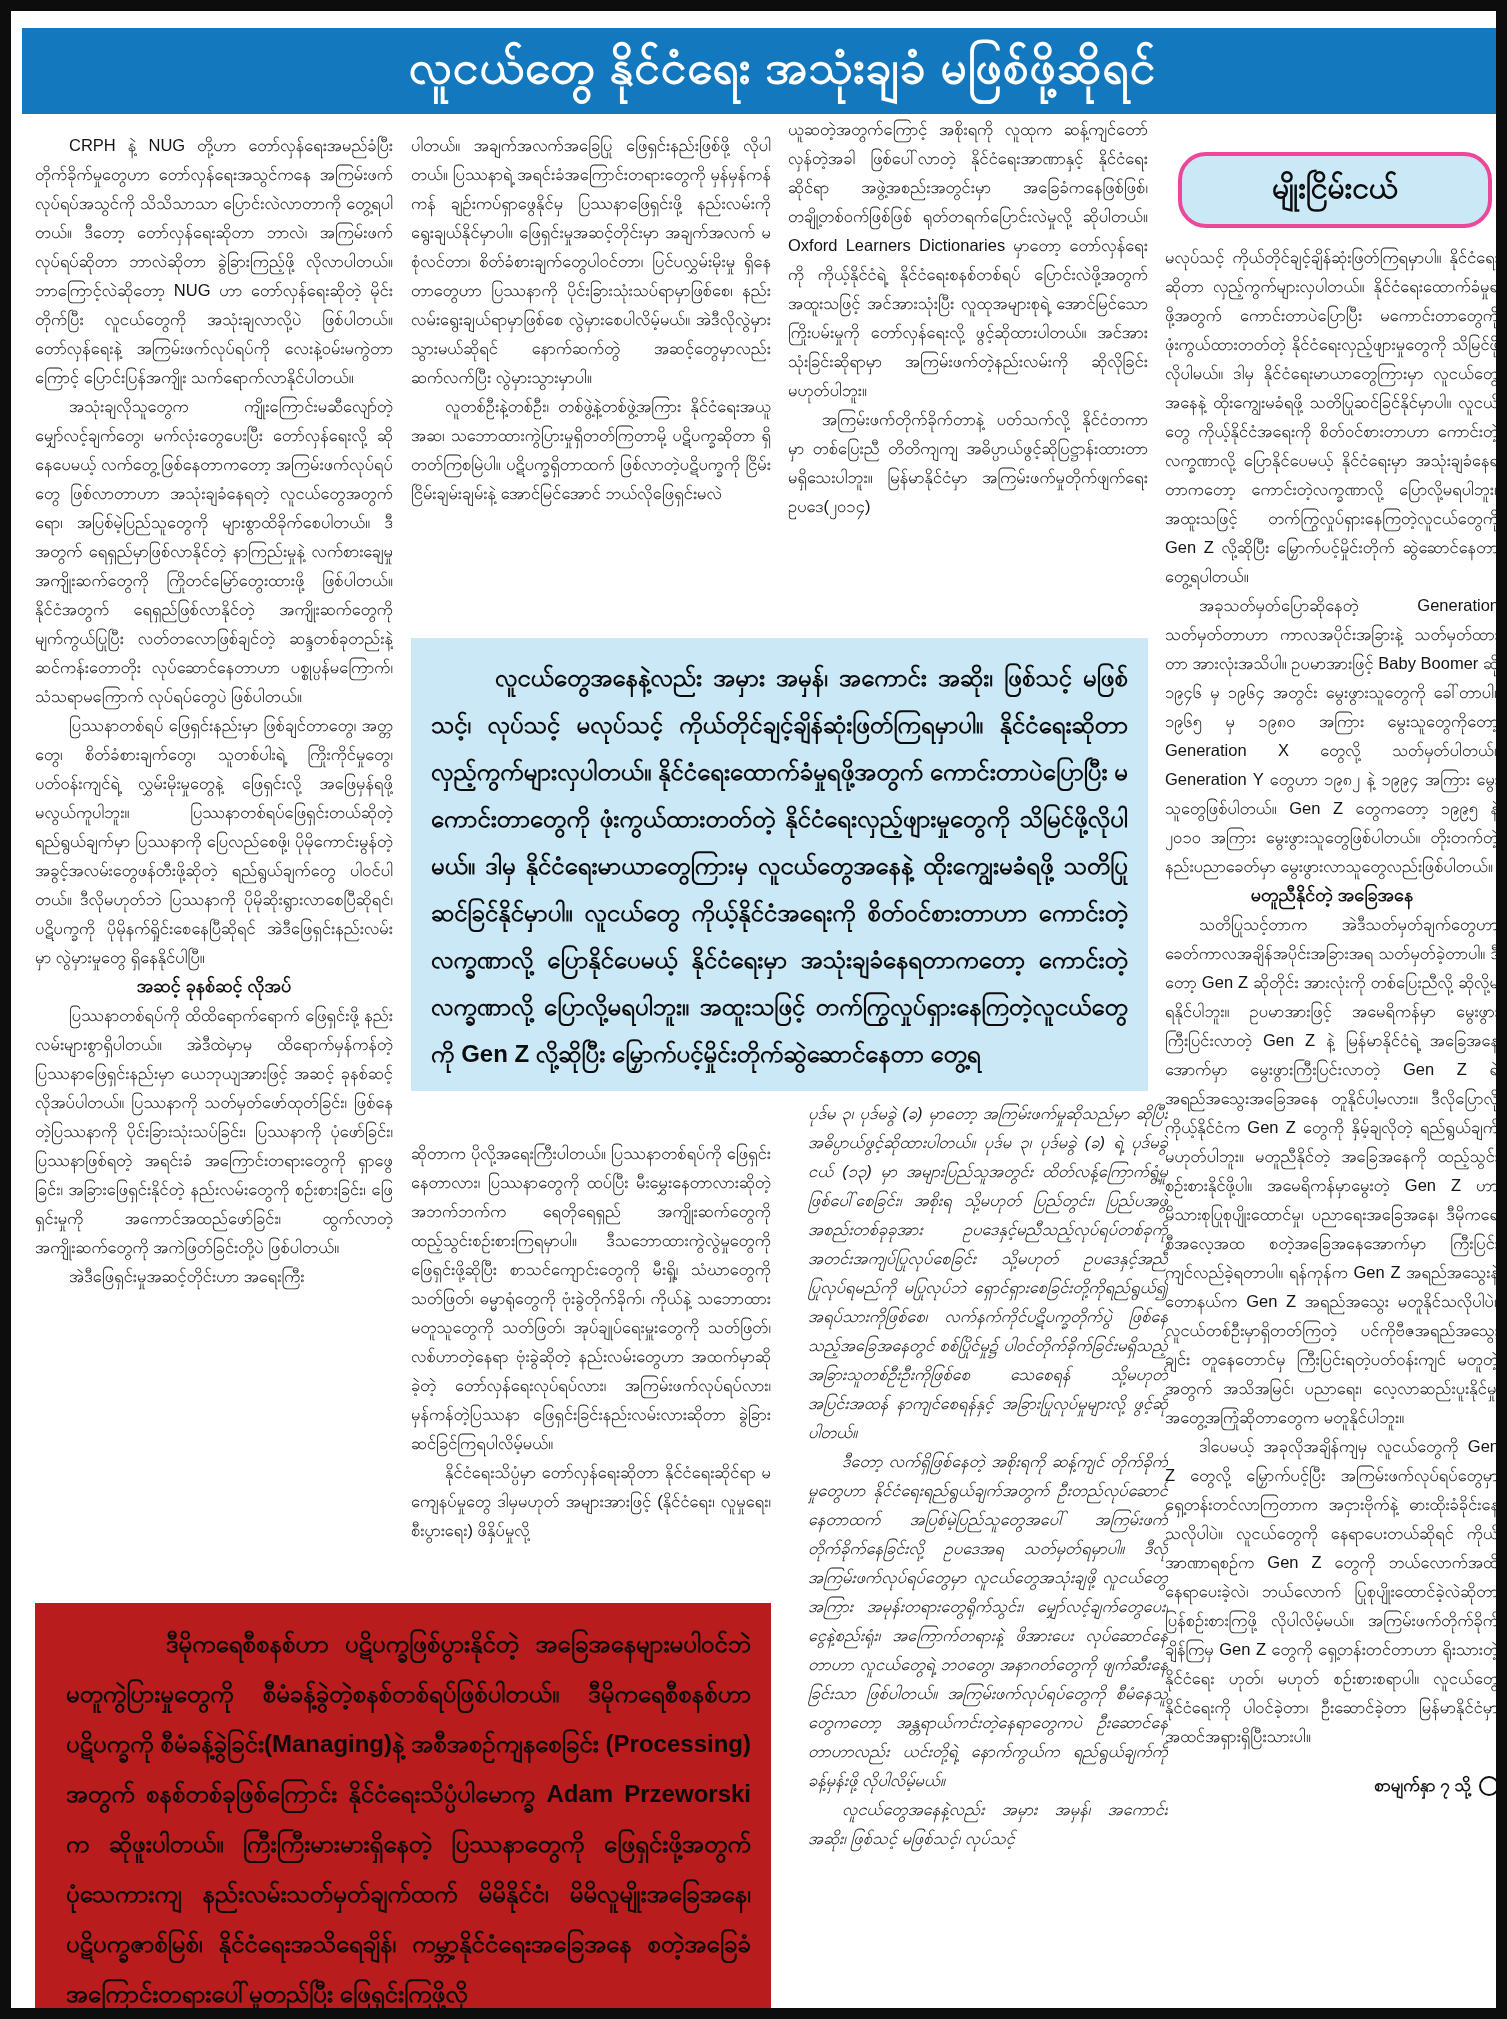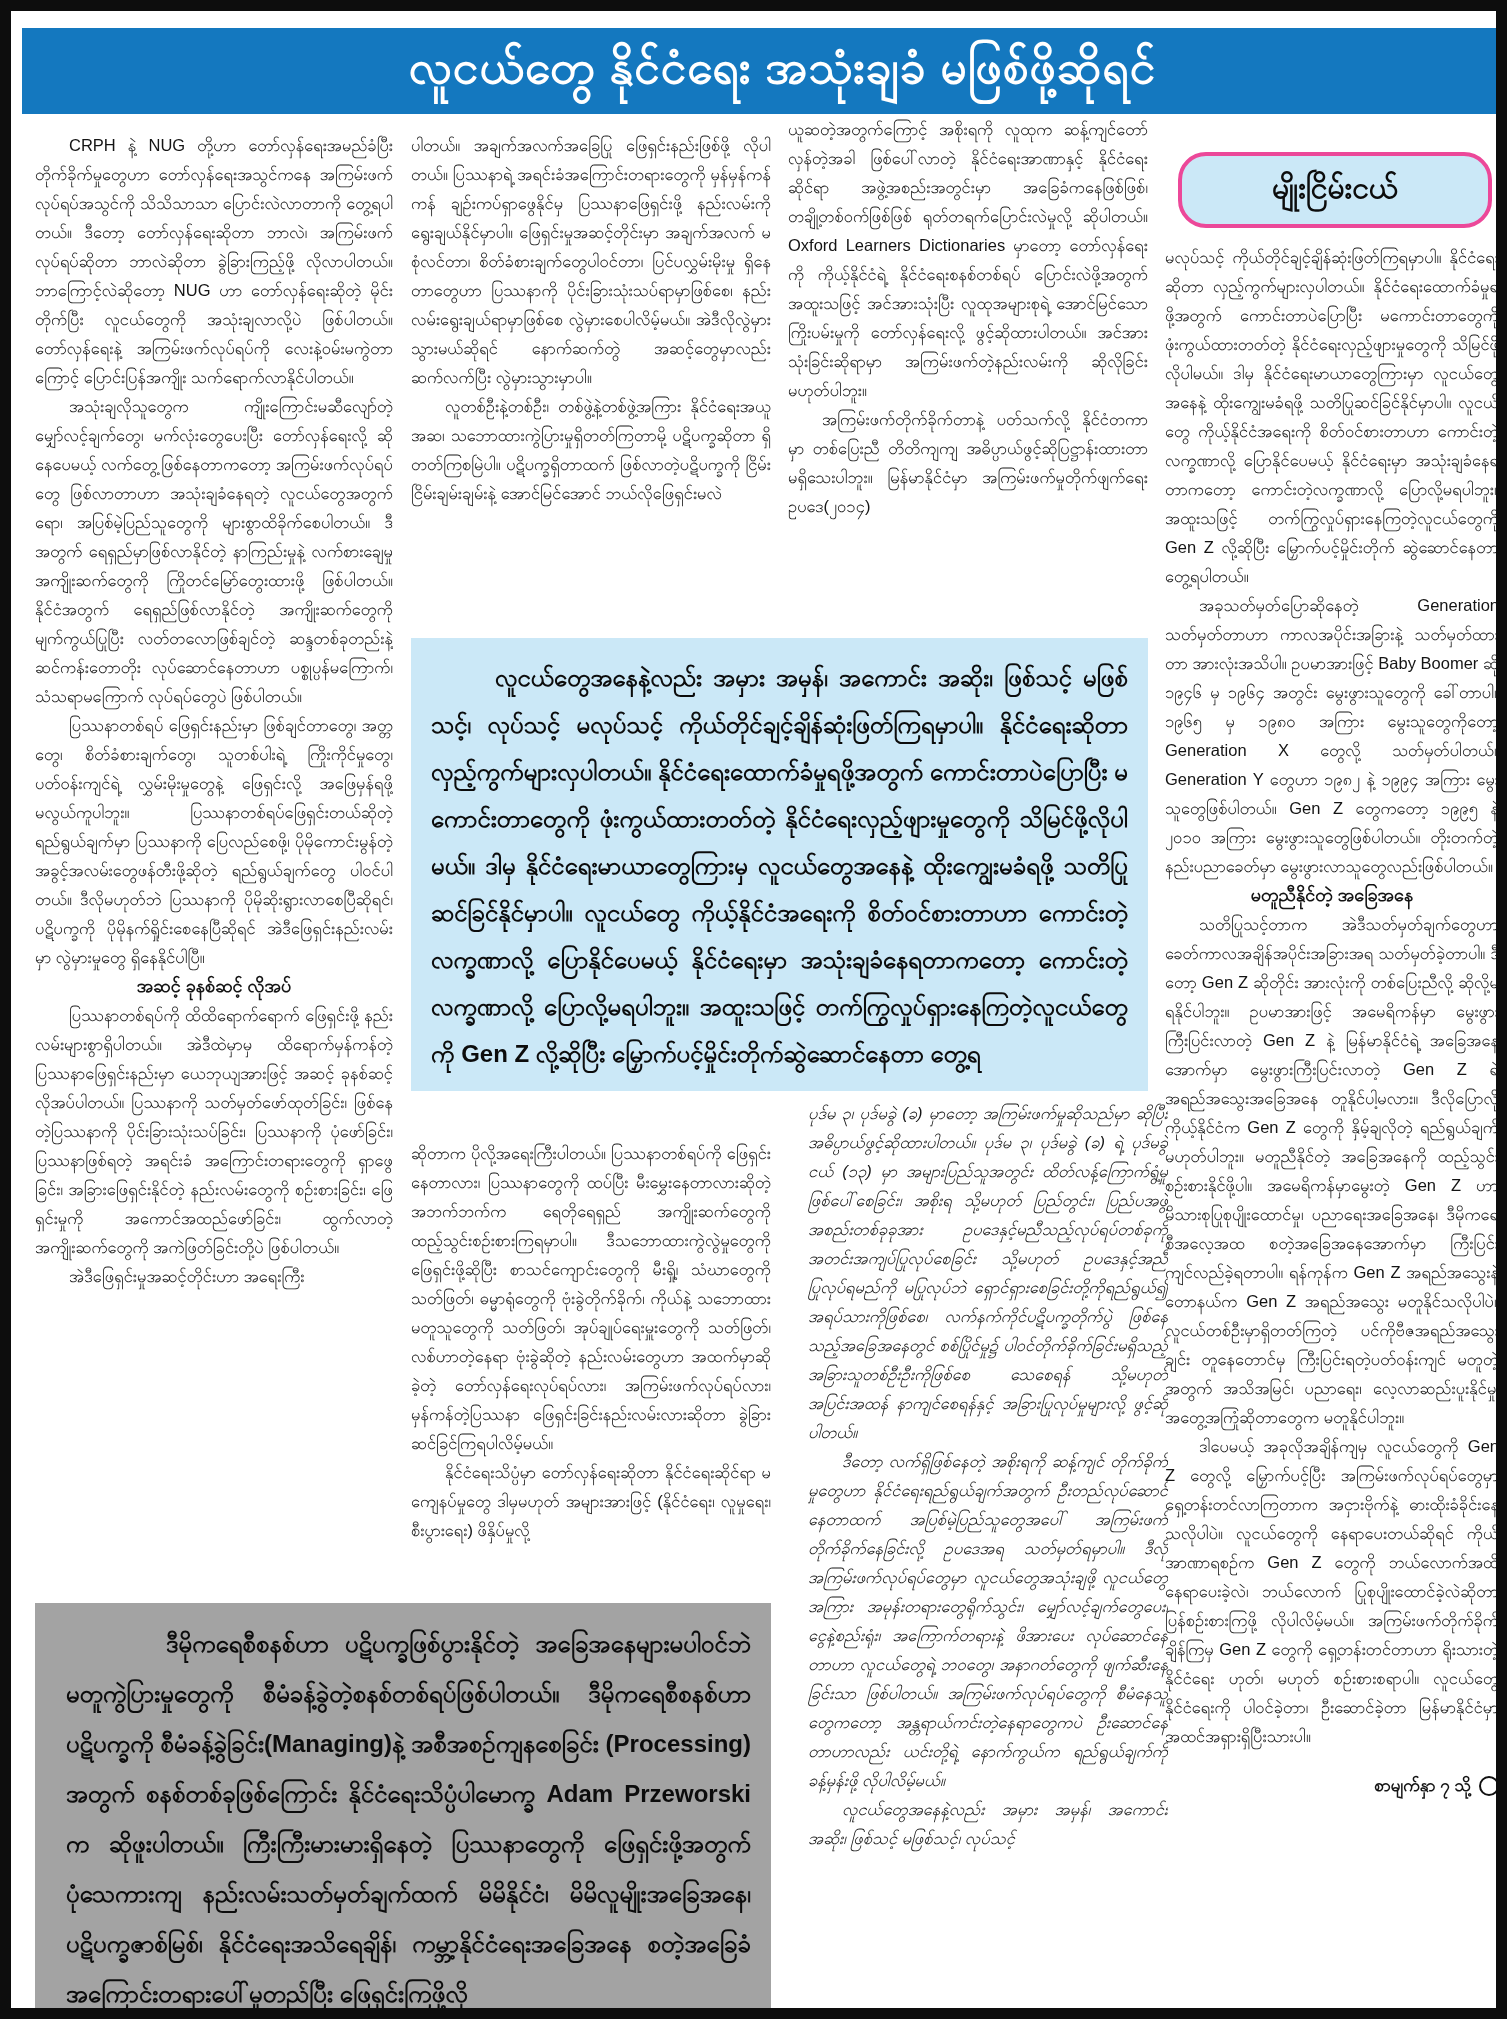--- a/index.html
+++ b/index.html
@@ -85,21 +85,21 @@
     <p class="para noindent">ဆိုတာက ပိုလို့အရေးကြီးပါတယ်။ ပြဿနာတစ်ရပ်ကို ဖြေရှင်းနေတာလား၊ ပြဿနာတွေကို ထပ်ပြီး မီးမွှေးနေတာလားဆိုတဲ့ အဘက်ဘက်က ရေတိုရေရှည် အကျိုးဆက်တွေကို ထည့်သွင်းစဉ်းစားကြရမှာပါ။ ဒီသဘောထားကွဲလွဲမှုတွေကို ဖြေရှင်းဖို့ဆိုပြီး စာသင်ကျောင်းတွေကို မီးရှို့၊ သံဃာတွေကို သတ်ဖြတ်၊ ဓမ္မာရုံတွေကို ဗုံးခွဲတိုက်ခိုက်၊ ကိုယ်နဲ့ သဘောထားမတူသူတွေကို သတ်ဖြတ်၊ အုပ်ချုပ်ရေးမှူးတွေကို သတ်ဖြတ်၊ လစ်ဟာတဲ့နေရာ ဗုံးခွဲဆိုတဲ့ နည်းလမ်းတွေဟာ အထက်မှာဆိုခဲ့တဲ့ တော်လှန်ရေးလုပ်ရပ်လား၊ အကြမ်းဖက်လုပ်ရပ်လား၊ မှန်ကန်တဲ့ပြဿနာ ဖြေရှင်းခြင်းနည်းလမ်းလားဆိုတာ ခွဲခြားဆင်ခြင်ကြရပါလိမ့်မယ်။</p>
     <p class="para">နိုင်ငံရေးသိပ္ပံမှာ တော်လှန်ရေးဆိုတာ နိုင်ငံရေးဆိုင်ရာ မကျေနပ်မှုတွေ ဒါမှမဟုတ် အများအားဖြင့် (နိုင်ငံရေး၊ လူမှုရေး၊ စီးပွားရေး) ဖိနှိပ်မှုလို့</p>
   </div>
 
   <div class="col" style="left:797px;top:1088px;width:360px;height:917px;font-style:italic;">
     <p class="para noindent">ပုဒ်မ ၃၊ ပုဒ်မခွဲ (ခ) မှာတော့ အကြမ်းဖက်မှုဆိုသည်မှာ ဆိုပြီး အဓိပ္ပာယ်ဖွင့်ဆိုထားပါတယ်။ ပုဒ်မ ၃၊ ပုဒ်မခွဲ (ခ) ရဲ့ ပုဒ်မခွဲငယ် (၁၃) မှာ အများပြည်သူအတွင်း ထိတ်လန့်ကြောက်ရွံ့မှု ဖြစ်ပေါ်စေခြင်း၊ အစိုးရ သို့မဟုတ် ပြည်တွင်း၊ ပြည်ပအဖွဲ့အစည်းတစ်ခုခုအား ဥပဒေနှင့်မညီသည့်လုပ်ရပ်တစ်ခုကို အတင်းအကျပ်ပြုလုပ်စေခြင်း သို့မဟုတ် ဥပဒေနှင့်အညီ ပြုလုပ်ရမည်ကို မပြုလုပ်ဘဲ ရှောင်ရှားစေခြင်းတို့ကိုရည်ရွယ်၍ အရပ်သားကိုဖြစ်စေ၊ လက်နက်ကိုင်ပဋိပက္ခတိုက်ပွဲ ဖြစ်နေသည့်အခြေအနေတွင် စစ်ပြိုင်မှု၌ ပါဝင်တိုက်ခိုက်ခြင်းမရှိသည့် အခြားသူတစ်ဦးဦးကိုဖြစ်စေ သေစေရန် သို့မဟုတ် အပြင်းအထန် နာကျင်စေရန်နှင့် အခြားပြုလုပ်မှုများလို့ ဖွင့်ဆိုပါတယ်။</p>
     <p class="para">ဒီတော့ လက်ရှိဖြစ်နေတဲ့ အစိုးရကို ဆန့်ကျင် တိုက်ခိုက်မှုတွေဟာ နိုင်ငံရေးရည်ရွယ်ချက်အတွက် ဦးတည်လုပ်ဆောင်နေတာထက် အပြစ်မဲ့ပြည်သူတွေအပေါ် အကြမ်းဖက်တိုက်ခိုက်နေခြင်းလို့ ဥပဒေအရ သတ်မှတ်ရမှာပါ။ ဒီလိုအကြမ်းဖက်လုပ်ရပ်တွေမှာ လူငယ်တွေအသုံးချဖို့ လူငယ်တွေအကြား အမုန်းတရားတွေရိုက်သွင်း၊ မျှော်လင့်ချက်တွေပေး၊ ငွေနဲ့စည်းရုံး၊ အကြောက်တရားနဲ့ ဖိအားပေး လုပ်ဆောင်နေတာဟာ လူငယ်တွေရဲ့ ဘဝတွေ၊ အနာဂတ်တွေကို ဖျက်ဆီးနေခြင်းသာ ဖြစ်ပါတယ်။ အကြမ်းဖက်လုပ်ရပ်တွေကို စီမံနေသူတွေကတော့ အန္တရာယ်ကင်းတဲ့နေရာတွေကပဲ ဦးဆောင်နေတာဟာလည်း ယင်းတို့ရဲ့ နောက်ကွယ်က ရည်ရွယ်ချက်ကို ခန့်မှန်းဖို့ လိုပါလိမ့်မယ်။</p>
     <p class="para">လူငယ်တွေအနေနဲ့လည်း အမှား အမှန်၊ အကောင်း အဆိုး၊ ဖြစ်သင့် မဖြစ်သင့်၊ လုပ်သင့်</p>
   </div>
 
-  <div class="callout" style="left:24px;top:1592px;width:736px;height:413px;background:#a3a3a3;line-height:50px;padding-left:31px;">
+  <div class="callout" style="left:24px;top:1592px;width:736px;height:413px;background:#b91c1c;line-height:50px;padding-left:31px;">
     <p class="co-text" style="text-indent:100px;">ဒီမိုကရေစီစနစ်ဟာ ပဋိပက္ခဖြစ်ပွားနိုင်တဲ့ အခြေအနေများမပါဝင်ဘဲ မတူကွဲပြားမှုတွေကို စီမံခန့်ခွဲတဲ့စနစ်တစ်ရပ်ဖြစ်ပါတယ်။ ဒီမိုကရေစီစနစ်ဟာ ပဋိပက္ခကို စီမံခန့်ခွဲခြင်း(Managing)နဲ့ အစီအစဉ်ကျနစေခြင်း (Processing) အတွက် စနစ်တစ်ခုဖြစ်ကြောင်း နိုင်ငံရေးသိပ္ပံပါမောက္ခ Adam Przeworski က ဆိုဖူးပါတယ်။ ကြီးကြီးမားမားရှိနေတဲ့ ပြဿနာတွေကို ဖြေရှင်းဖို့အတွက် ပုံသေကားကျ နည်းလမ်းသတ်မှတ်ချက်ထက် မိမိနိုင်ငံ၊ မိမိလူမျိုးအခြေအနေ၊ ပဋိပက္ခဇာစ်မြစ်၊ နိုင်ငံရေးအသိရေချိန်၊ ကမ္ဘာ့နိုင်ငံရေးအခြေအနေ စတဲ့အခြေခံအကြောင်းတရားပေါ်မူတည်ပြီး ဖြေရှင်းကြဖို့လို</p>
   </div>
 
   <div class="col" style="left:1154px;top:232px;width:334px;height:1774px;">
     <p class="para noindent">မလုပ်သင့် ကိုယ်တိုင်ချင့်ချိန်ဆုံးဖြတ်ကြရမှာပါ။ နိုင်ငံရေးဆိုတာ လှည့်ကွက်များလှပါတယ်။ နိုင်ငံရေးထောက်ခံမှုရဖို့အတွက် ကောင်းတာပဲပြောပြီး မကောင်းတာတွေကို ဖုံးကွယ်ထားတတ်တဲ့ နိုင်ငံရေးလှည့်ဖျားမှုတွေကို သိမြင်ဖို့လိုပါမယ်။ ဒါမှ နိုင်ငံရေးမာယာတွေကြားမှာ လူငယ်တွေအနေနဲ့ ထိုးကျွေးမခံရဖို့ သတိပြုဆင်ခြင်နိုင်မှာပါ။ လူငယ်တွေ ကိုယ့်နိုင်ငံအရေးကို စိတ်ဝင်စားတာဟာ ကောင်းတဲ့လက္ခဏာလို့ ပြောနိုင်ပေမယ့် နိုင်ငံရေးမှာ အသုံးချခံနေရတာကတော့ ကောင်းတဲ့လက္ခဏာလို့ ပြောလို့မရပါဘူး။ အထူးသဖြင့် တက်ကြွလှုပ်ရှားနေကြတဲ့လူငယ်တွေကို Gen Z လို့ဆိုပြီး မြှောက်ပင့်မှိုင်းတိုက် ဆွဲဆောင်နေတာ တွေ့ရပါတယ်။</p>
     <p class="para">အခုသတ်မှတ်ပြောဆိုနေတဲ့ Generation သတ်မှတ်တာဟာ ကာလအပိုင်းအခြားနဲ့ သတ်မှတ်ထားတာ အားလုံးအသိပါ။ ဥပမာအားဖြင့် Baby Boomer ဆို ၁၉၄၆ မှ ၁၉၆၄ အတွင်း မွေးဖွားသူတွေကို ခေါ်တာပါ။ ၁၉၆၅ မှ ၁၉၈၀ အကြား မွေးသူတွေကိုတော့ Generation X တွေလို့ သတ်မှတ်ပါတယ်။ Generation Y တွေဟာ ၁၉၈၂ နဲ့ ၁၉၉၄ အကြား မွေးသူတွေဖြစ်ပါတယ်။ Gen Z တွေကတော့ ၁၉၉၅ နဲ့ ၂၀၁၀ အကြား မွေးဖွားသူတွေဖြစ်ပါတယ်။ တိုးတက်တဲ့ နည်းပညာခေတ်မှာ မွေးဖွားလာသူတွေလည်းဖြစ်ပါတယ်။</p>
     <p class="subhead">မတူညီနိုင်တဲ့ အခြေအနေ</p>
     <p class="para">သတိပြုသင့်တာက အဲဒီသတ်မှတ်ချက်တွေဟာ ခေတ်ကာလအချိန်အပိုင်းအခြားအရ သတ်မှတ်ခဲ့တာပါ။ ဒီတော့ Gen Z ဆိုတိုင်း အားလုံးကို တစ်ပြေးညီလို့ ဆိုလို့မရနိုင်ပါဘူး။ ဥပမာအားဖြင့် အမေရိကန်မှာ မွေးဖွားကြီးပြင်းလာတဲ့ Gen Z နဲ့ မြန်မာနိုင်ငံရဲ့ အခြေအနေအောက်မှာ မွေးဖွားကြီးပြင်းလာတဲ့ Gen Z ရဲ့ အရည်အသွေးအခြေအနေ တူနိုင်ပါ့မလား။ ဒီလိုပြောလို့ ကိုယ့်နိုင်ငံက Gen Z တွေကို နှိမ့်ချလိုတဲ့ ရည်ရွယ်ချက်မဟုတ်ပါဘူး။ မတူညီနိုင်တဲ့ အခြေအနေကို ထည့်သွင်းစဉ်းစားနိုင်ဖို့ပါ။ အမေရိကန်မှာမွေးတဲ့ Gen Z ဟာ မိသားစုပြုစုပျိုးထောင်မှု၊ ပညာရေးအခြေအနေ၊ ဒီမိုကရေစီအလေ့အထ စတဲ့အခြေအနေအောက်မှာ ကြီးပြင်းကျင်လည်ခဲ့ရတာပါ။ ရန်ကုန်က Gen Z အရည်အသွေးနဲ့ တောနယ်က Gen Z အရည်အသွေး မတူနိုင်သလိုပါပဲ။ လူငယ်တစ်ဦးမှာရှိတတ်ကြတဲ့ ပင်ကိုဗီဇအရည်အသွေးချင်း တူနေတောင်မှ ကြီးပြင်းရတဲ့ပတ်ဝန်းကျင် မတူတဲ့အတွက် အသိအမြင်၊ ပညာရေး၊ လေ့လာဆည်းပူးနိုင်မှု၊ အတွေ့အကြုံဆိုတာတွေက မတူနိုင်ပါဘူး။</p>
     <p class="para">ဒါပေမယ့် အခုလိုအချိန်ကျမှ လူငယ်တွေကို Gen Z တွေလို့ မြှောက်ပင့်ပြီး အကြမ်းဖက်လုပ်ရပ်တွေမှာ ရှေ့တန်းတင်လာကြတာက အငှားဗိုက်နဲ့ ဓားထိုးခံခိုင်းနေသလိုပါပဲ။ လူငယ်တွေကို နေရာပေးတယ်ဆိုရင် ကိုယ်အာဏာရစဉ်က Gen Z တွေကို ဘယ်လောက်အထိ နေရာပေးခဲ့လဲ၊ ဘယ်လောက် ပြုစုပျိုးထောင်ခဲ့လဲဆိုတာ ပြန်စဉ်းစားကြဖို့ လိုပါလိမ့်မယ်။ အကြမ်းဖက်တိုက်ခိုက်ချိန်ကြမှ Gen Z တွေကို ရှေ့တန်းတင်တာဟာ ရိုးသားတဲ့နိုင်ငံရေး ဟုတ်၊ မဟုတ် စဉ်းစားစရာပါ။ လူငယ်တွေ နိုင်ငံရေးကို ပါဝင်ခဲ့တာ၊ ဦးဆောင်ခဲ့တာ မြန်မာနိုင်ငံမှာ အထင်အရှားရှိပြီးသားပါ။</p>
     <div class="pageref">

